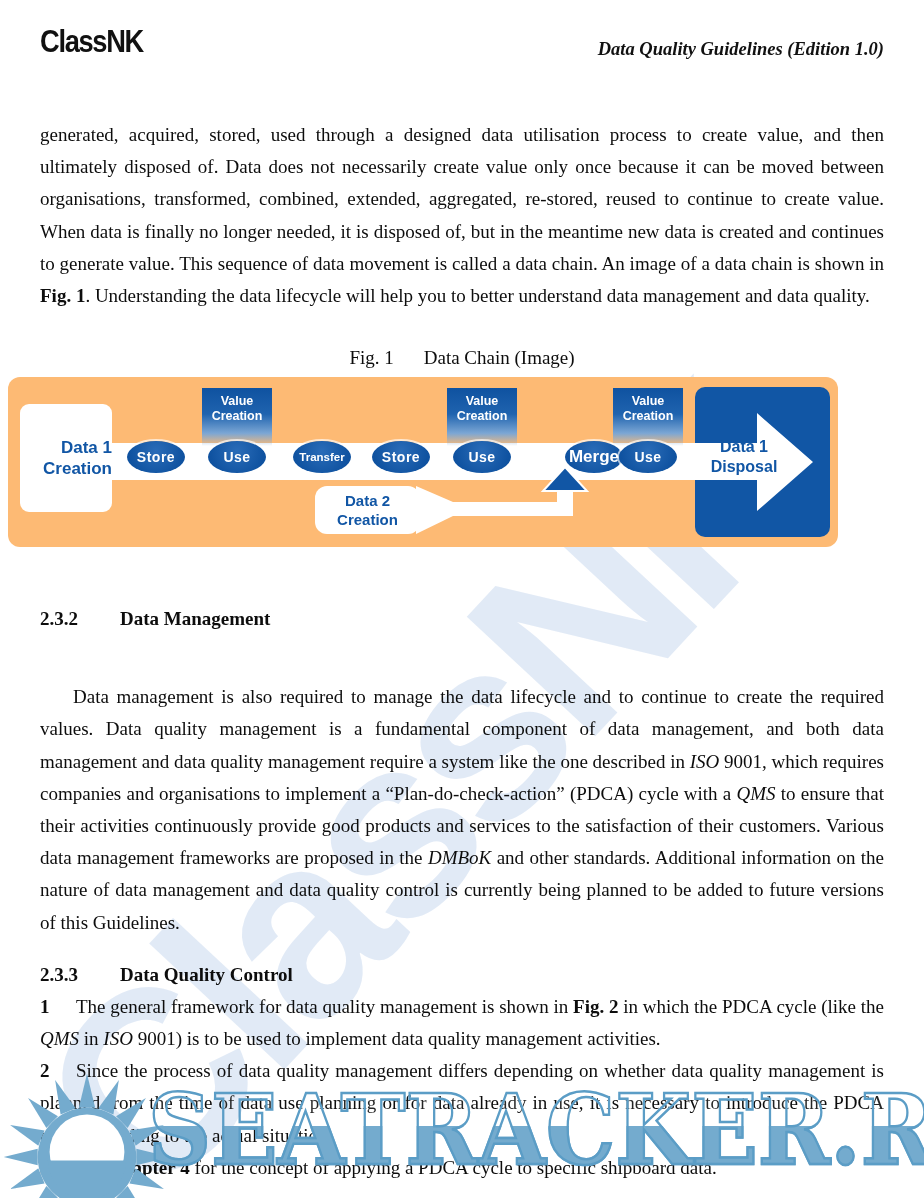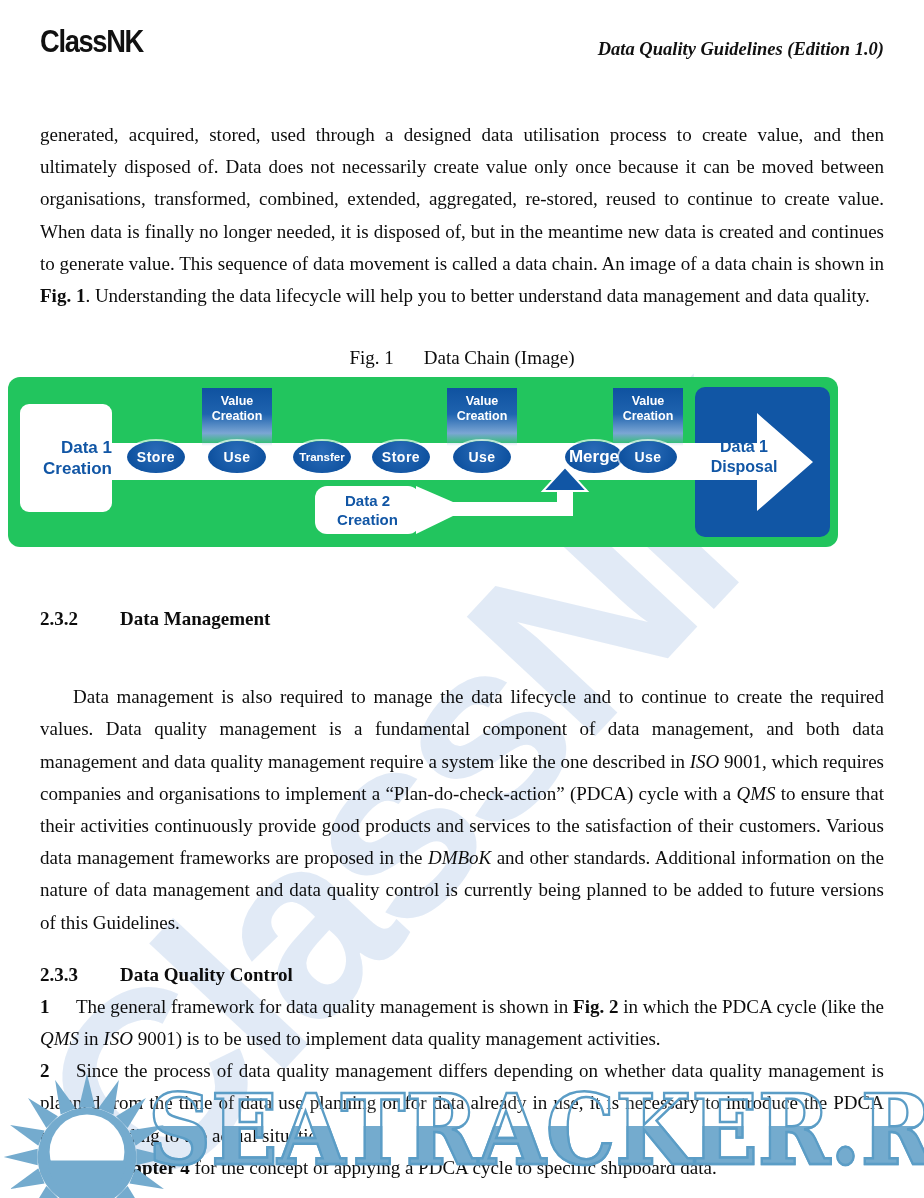--- a/index.html
+++ b/index.html
@@ -39,21 +39,21 @@
   .hdr-title{ font-style:italic; font-weight:600; font-size:18.5px; color:#111; }
   .para{ font-size:19px; line-height:32.2px; text-align:justify; }
   .intro{ margin-top:59px; }
   .bd{ font-weight:bold; }
   .it{ font-style:italic; }
   .caption{ margin-top:31px; text-align:center; font-size:19px; line-height:30px; }
   .caption .gap{ display:inline-block; width:30px; }
   
   .panel{
     position:relative; margin:4px 0 0 -32px; width:830px; height:170px;
-    background:#22c55e; border-radius:12px;
+    background:#fdba74; border-radius:12px;
     font-family:"Liberation Sans", sans-serif;
   }
   .band{ position:absolute; left:104px; top:66px; width:590px; height:37px; background:#fff; }
   .startbox{
     position:absolute; left:12px; top:27px; width:92px; height:108px;
     background:#fff; border-radius:9px;
     display:flex; align-items:center; justify-content:center; text-align:right;
     color:#1156a5; font-weight:700; font-size:17px; line-height:21px;
   }
   .vc{

